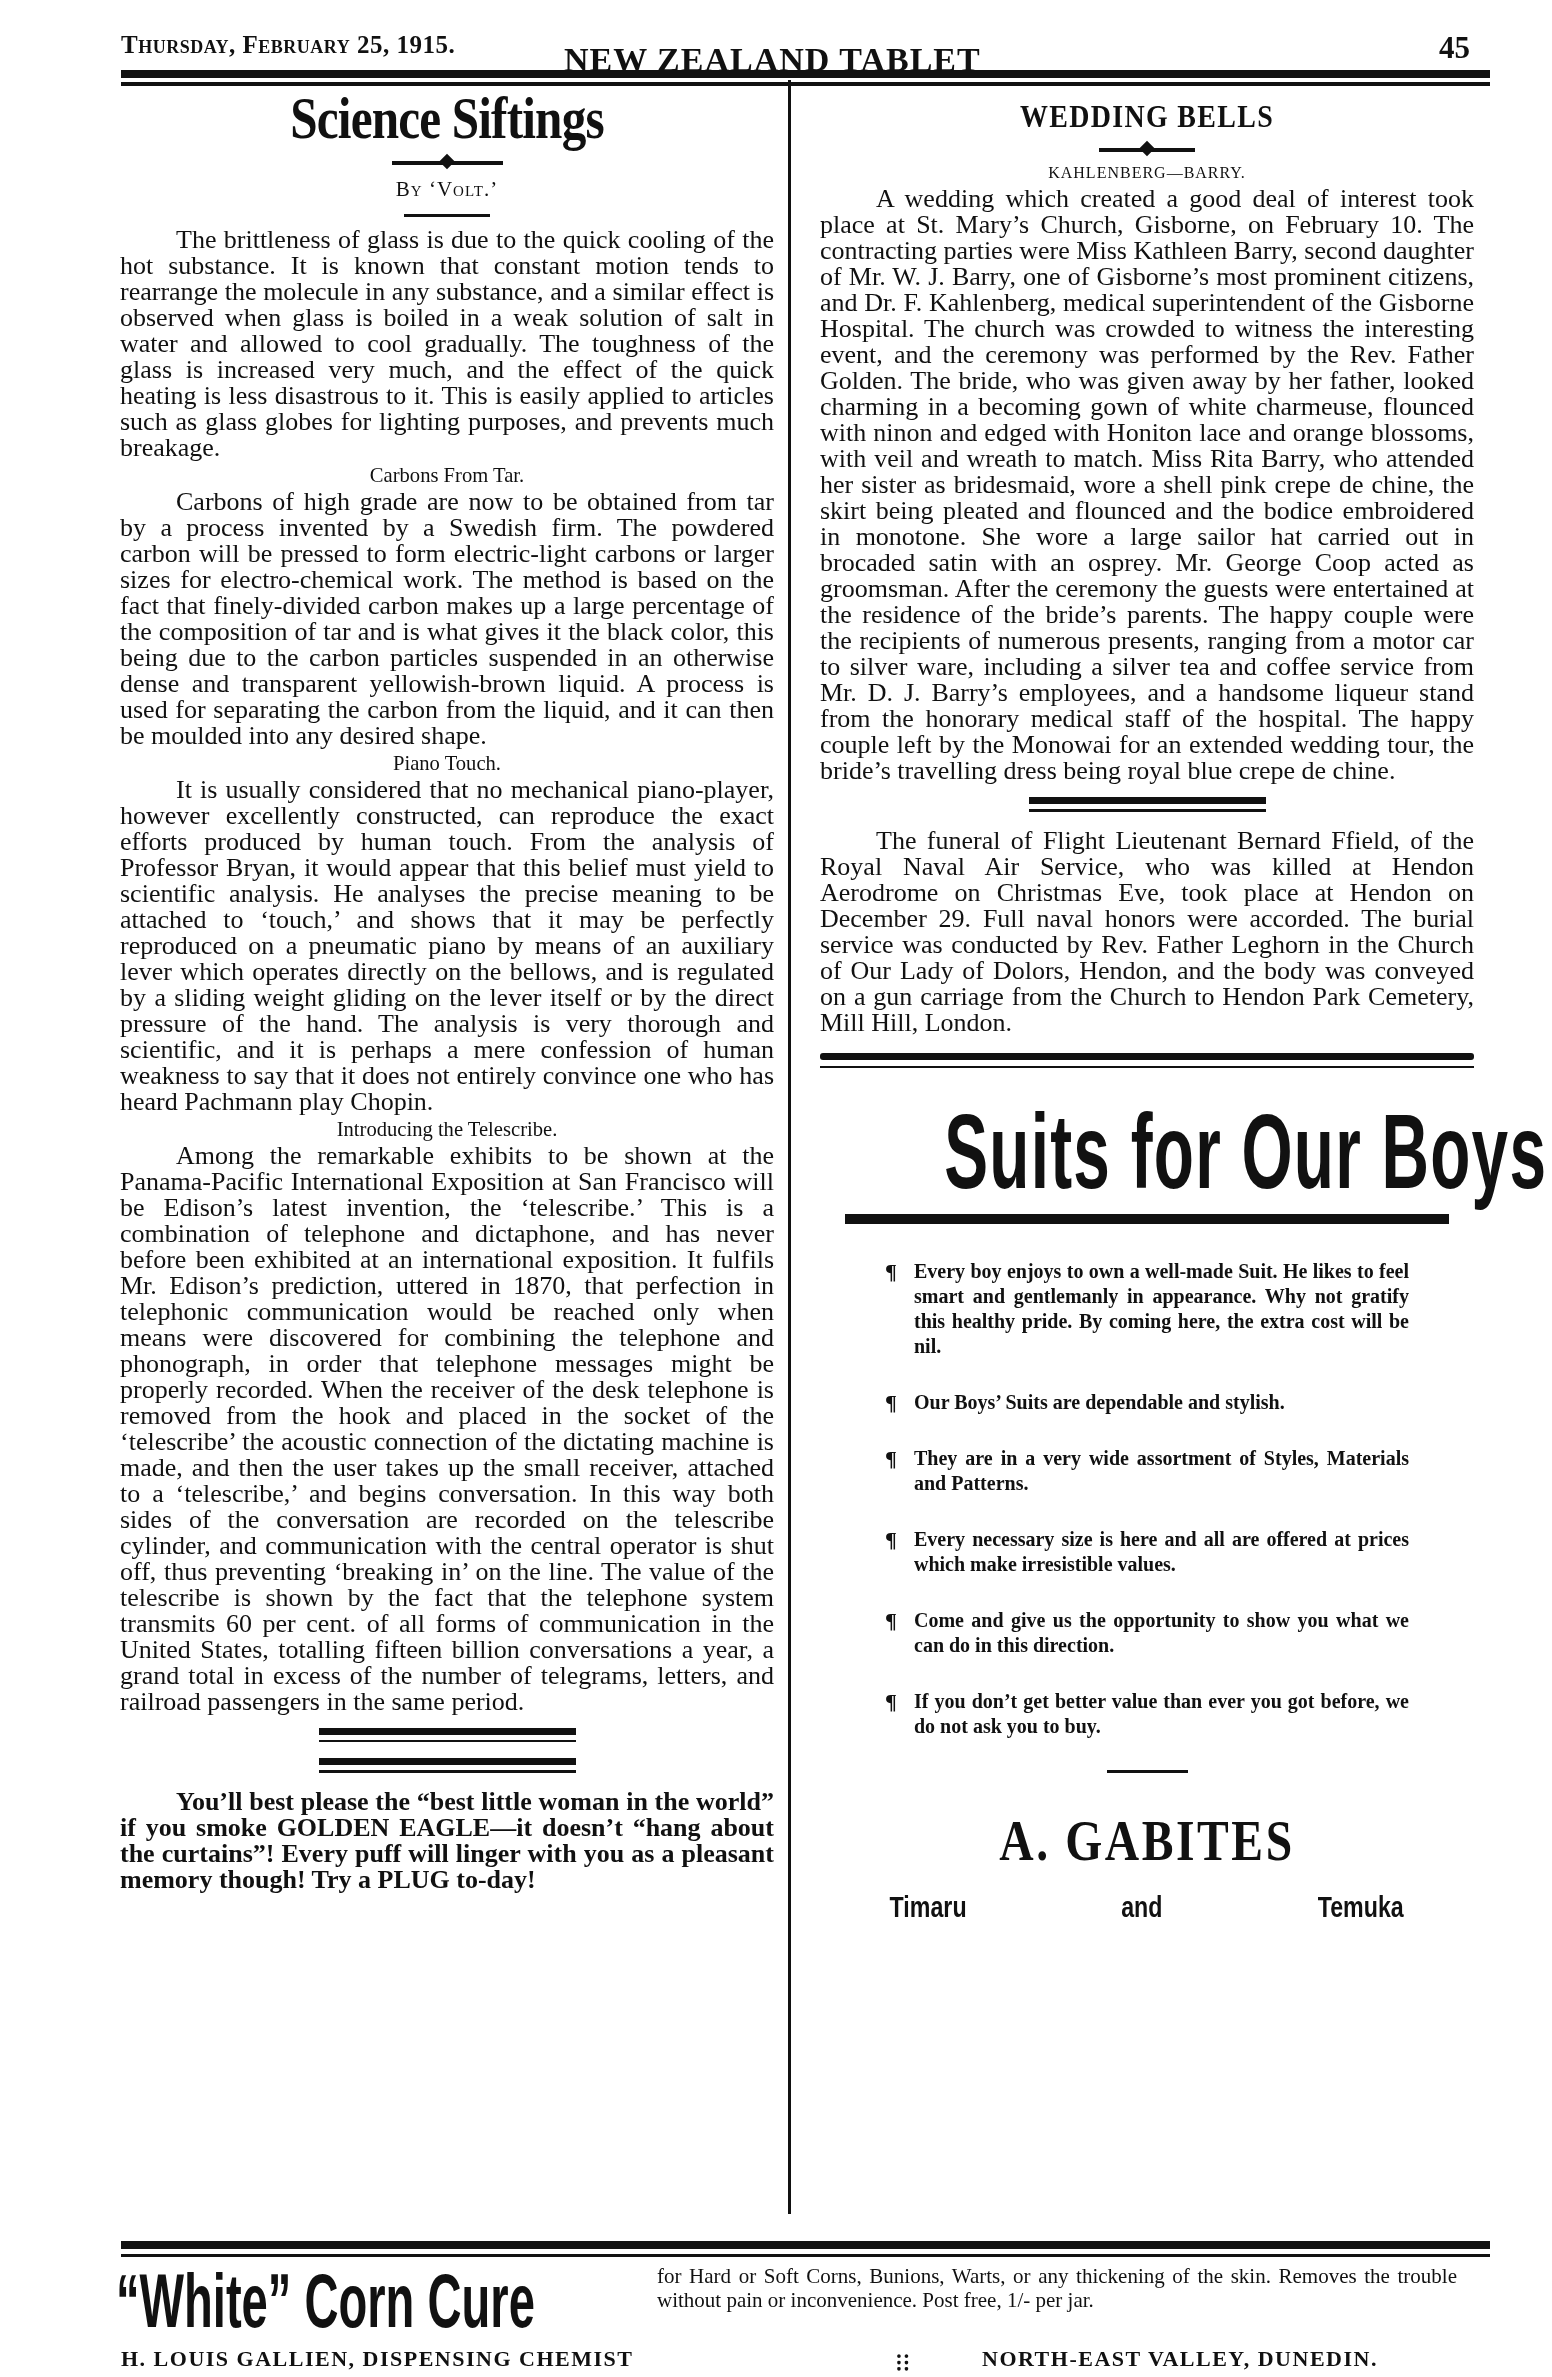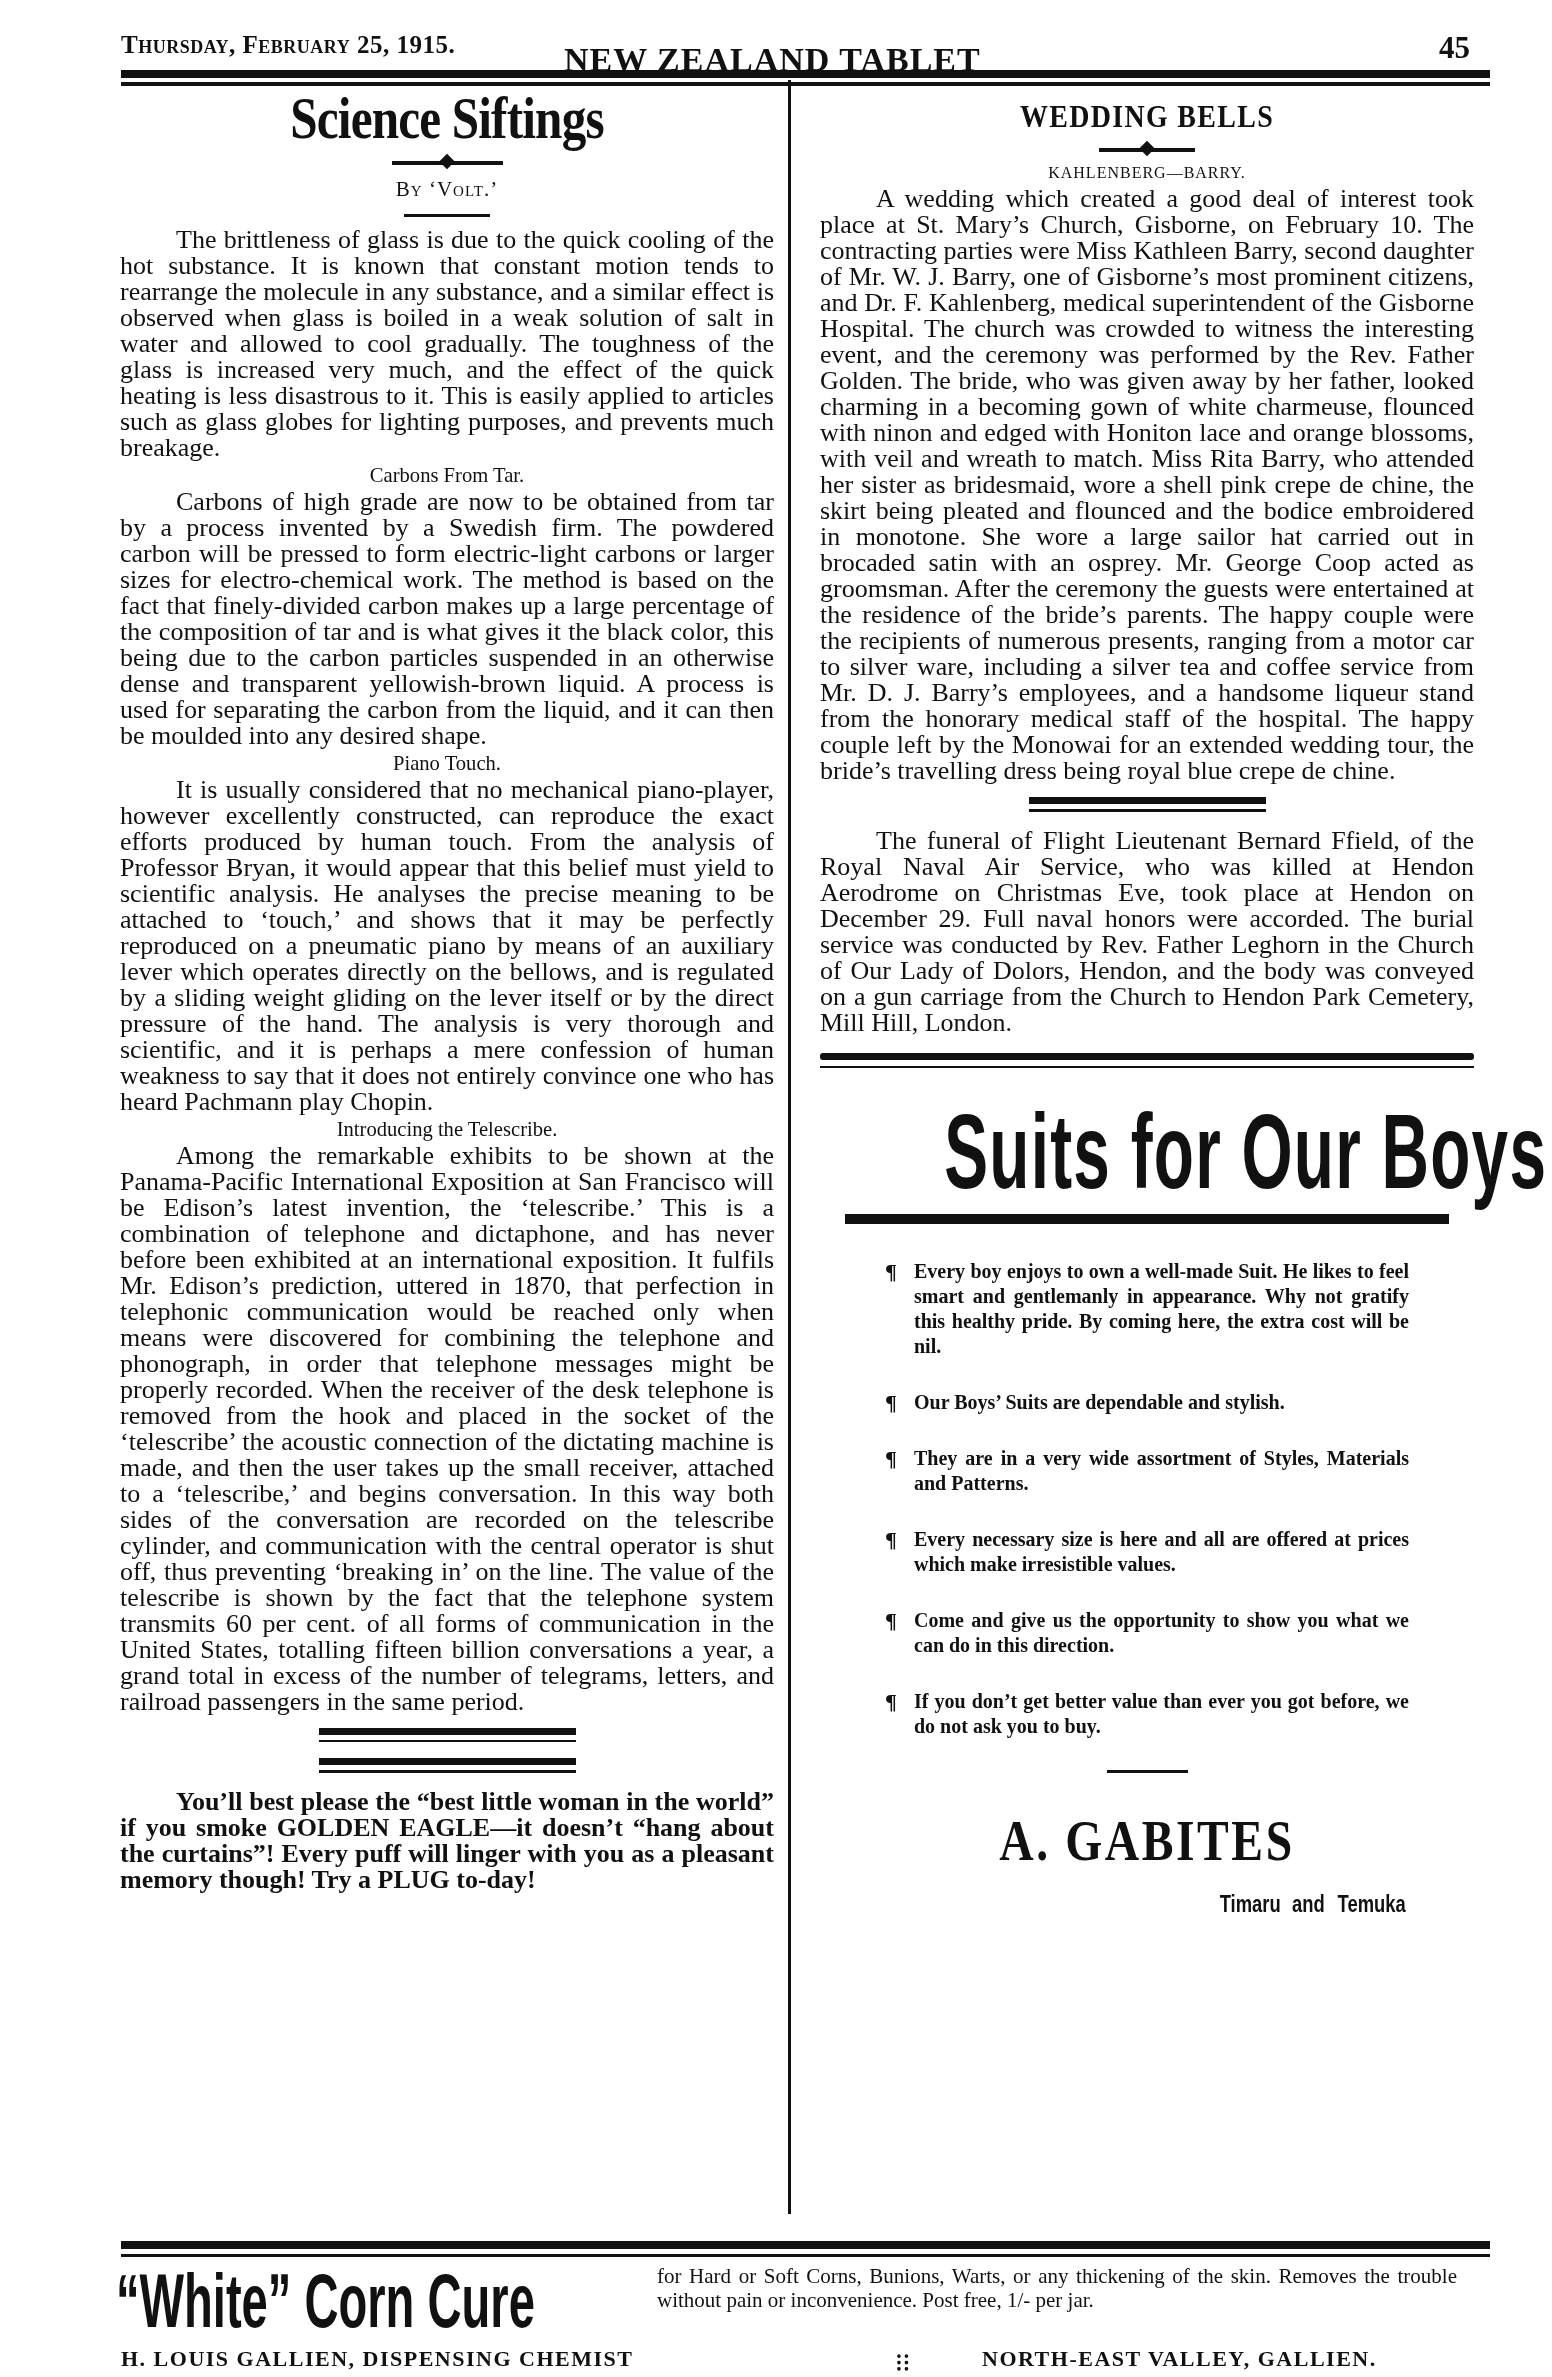--- a/index.html
+++ b/index.html
@@ -45,21 +45,21 @@
     .wedding-title { text-align: center; font-size: 31px; font-weight: bold; letter-spacing: 1.5px; margin: 11px 0 0; transform: scaleX(0.9); }
     .subhead-caps { text-align: center; font-size: 16px; letter-spacing: 1px; margin: 2px 0 4px; }
 
     .ad-title { text-align: center; font-family: "Liberation Sans", "DejaVu Sans", sans-serif; font-weight: bold; font-size: 106px; line-height: 1; margin: 10px 0 0; transform: scaleX(0.62); letter-spacing: 2px; white-space: nowrap; }
     .ad-rule { width: 604px; height: 10px; background: #111; margin: 10px auto 35px; }
     .ad-item { display: flex; width: 524px; margin: 0 auto 31px; font-size: 20px; line-height: 25px; font-weight: bold; text-align: justify; }
     .ad-item .pilcrow { width: 29px; flex: none; font-size: 22px; }
     .ad-item .text { flex: 1; }
     .ad-sep { width: 81px; height: 3px; background: #111; margin: 5px auto 40px; }
     .ad-brand { text-align: center; font-size: 56px; font-weight: bold; letter-spacing: 3px; line-height: 1; transform: scaleX(0.85); margin: 0; }
-    .ad-towns { display: flex; justify-content: flex-end; width: 534px; margin: 22px auto 0; font-family: "Liberation Sans", "DejaVu Sans", sans-serif; font-weight: bold; font-size: 23px; }
+    .ad-towns { display: flex; justify-content: space-between; width: 534px; margin: 22px auto 0; font-family: "Liberation Sans", "DejaVu Sans", sans-serif; font-weight: bold; font-size: 29px; gap: 44px; }
     .ad-towns span { transform: scaleX(0.8); display: inline-block; }
 
     
     .bottom-rule-thick { position: absolute; left: 121px; top: 2241px; width: 1369px; height: 8px; background: #111; }
     .bottom-rule-thin { position: absolute; left: 121px; top: 2254px; width: 1369px; height: 3px; background: #111; }
     .corn-title { position: absolute; left: 116px; top: 2263px; font-family: "Liberation Sans", "DejaVu Sans", sans-serif; font-weight: bold; font-size: 76px; line-height: 1; transform-origin: left top; transform: scaleX(0.62); white-space: nowrap; }
     .corn-desc { position: absolute; left: 657px; top: 2264px; width: 800px; font-size: 21px; line-height: 24px; text-align: justify; }
     .footer-line { position: absolute; left: 121px; top: 2346px; width: 1369px; font-size: 22px; font-weight: bold; letter-spacing: 1.5px; }
     .footer-line .left { position: absolute; left: 0; top: 0; }
     .footer-line .mid { position: absolute; left: 775px; top: 0; }
@@ -175,16 +175,16 @@
     </div>
   </div>
 
   <div class="bottom-rule-thick"></div>
   <div class="bottom-rule-thin"></div>
   <div class="corn-title">“White” Corn Cure</div>
   <div class="corn-desc">for Hard or Soft Corns, Bunions, Warts, or any thickening of the skin. Removes the trouble without pain or inconvenience. Post free, 1/- per jar.</div>
   <div class="footer-line">
     <span class="left">H. LOUIS GALLIEN, DISPENSING CHEMIST</span>
     <span class="mid">⁝⁝</span>
-    <span class="right">NORTH-EAST VALLEY, GALLIEN.</span>
+    <span class="right">NORTH-EAST VALLEY, DUNEDIN.</span>
   </div>
 </div>
 
 
 </body></html>

